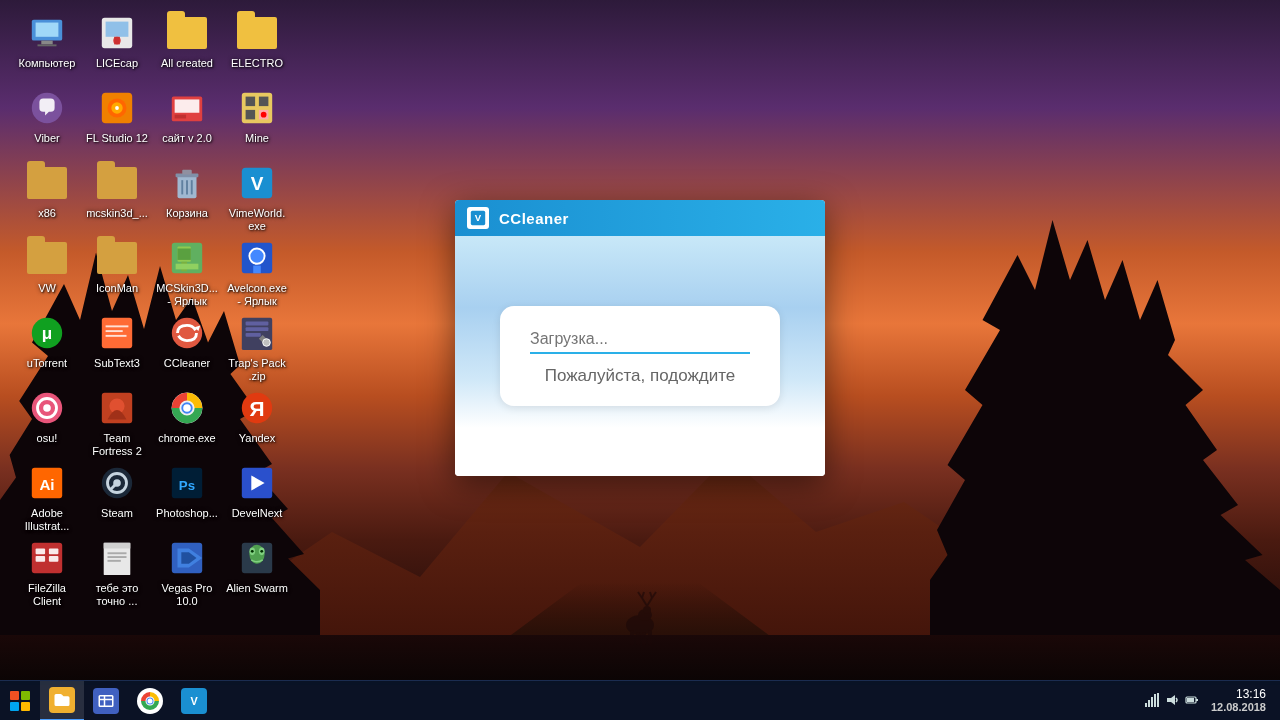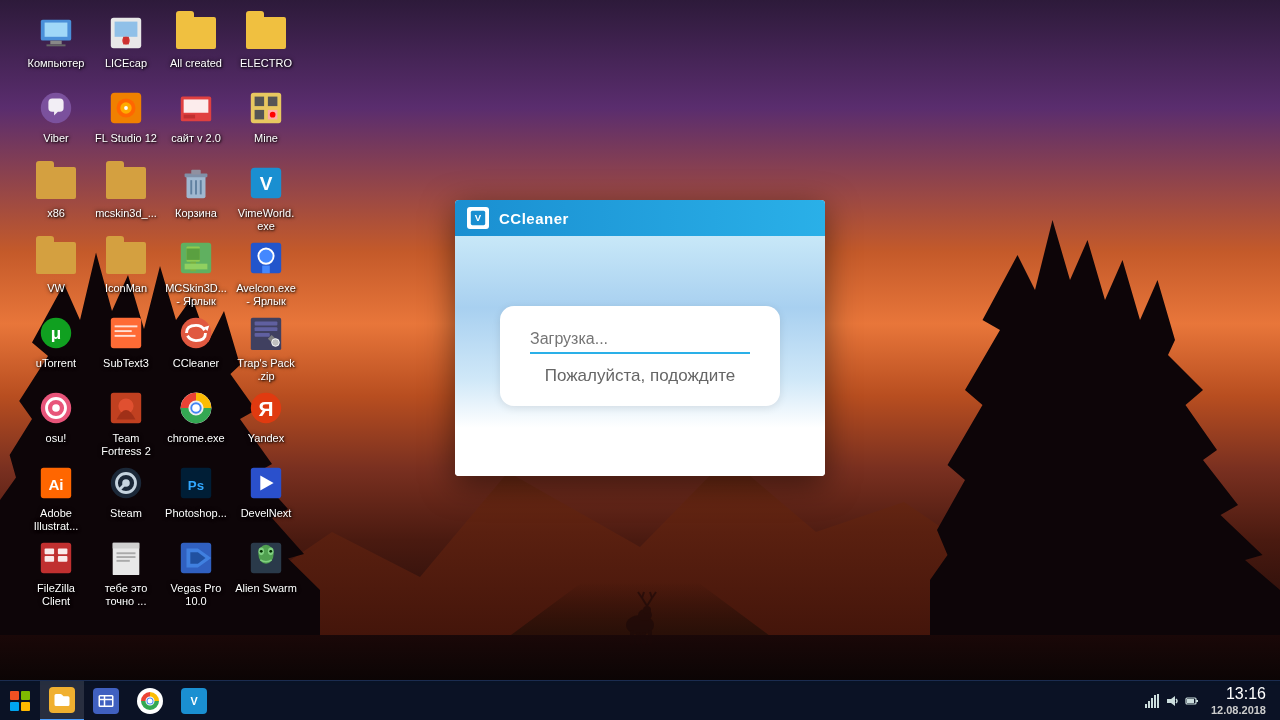--- a/index.html
+++ b/index.html
@@ -86,21 +86,21 @@
       left: 0;
       right: 0;
       height: 50px;
       background: linear-gradient(180deg, #1a0808 0%, #0a0404 100%);
     }
 
     
     .desktop-icons {
       position: absolute;
       top: 0;
-      left: 16px;
+      left: 7px;
       width: 310px;
       height: 620px;
       display: grid;
       grid-template-columns: repeat(4, 70px);
       grid-template-rows: repeat(9, 75px);
       gap: 0;
       padding: 5px;
       align-content: start;
     }
 
@@ -268,21 +268,21 @@
 
     .clock {
       display: flex;
       flex-direction: column;
       align-items: flex-end;
       padding: 0 6px;
       cursor: pointer;
     }
 
     .clock-time {
-      font-size: 16px;
+      font-size: 12px;
       color: white;
       line-height: 1.2;
     }
 
     .clock-date {
       font-size: 11px;
       color: #ccc;
       line-height: 1.2;
       font-weight: bold;
     }

